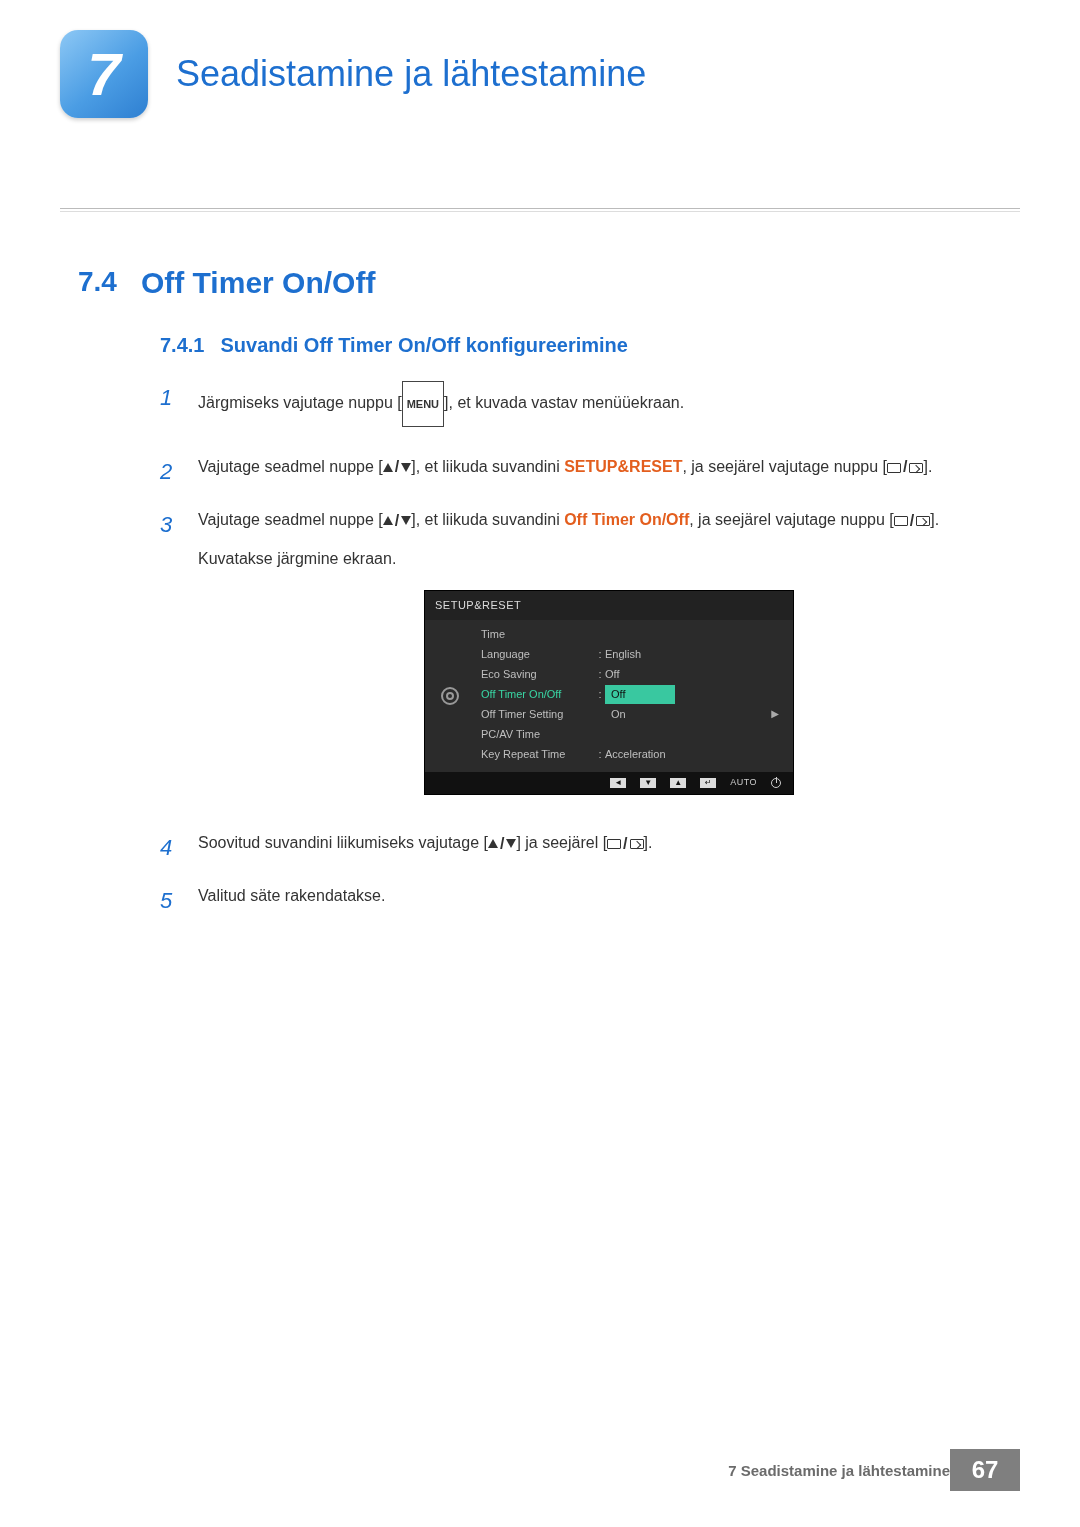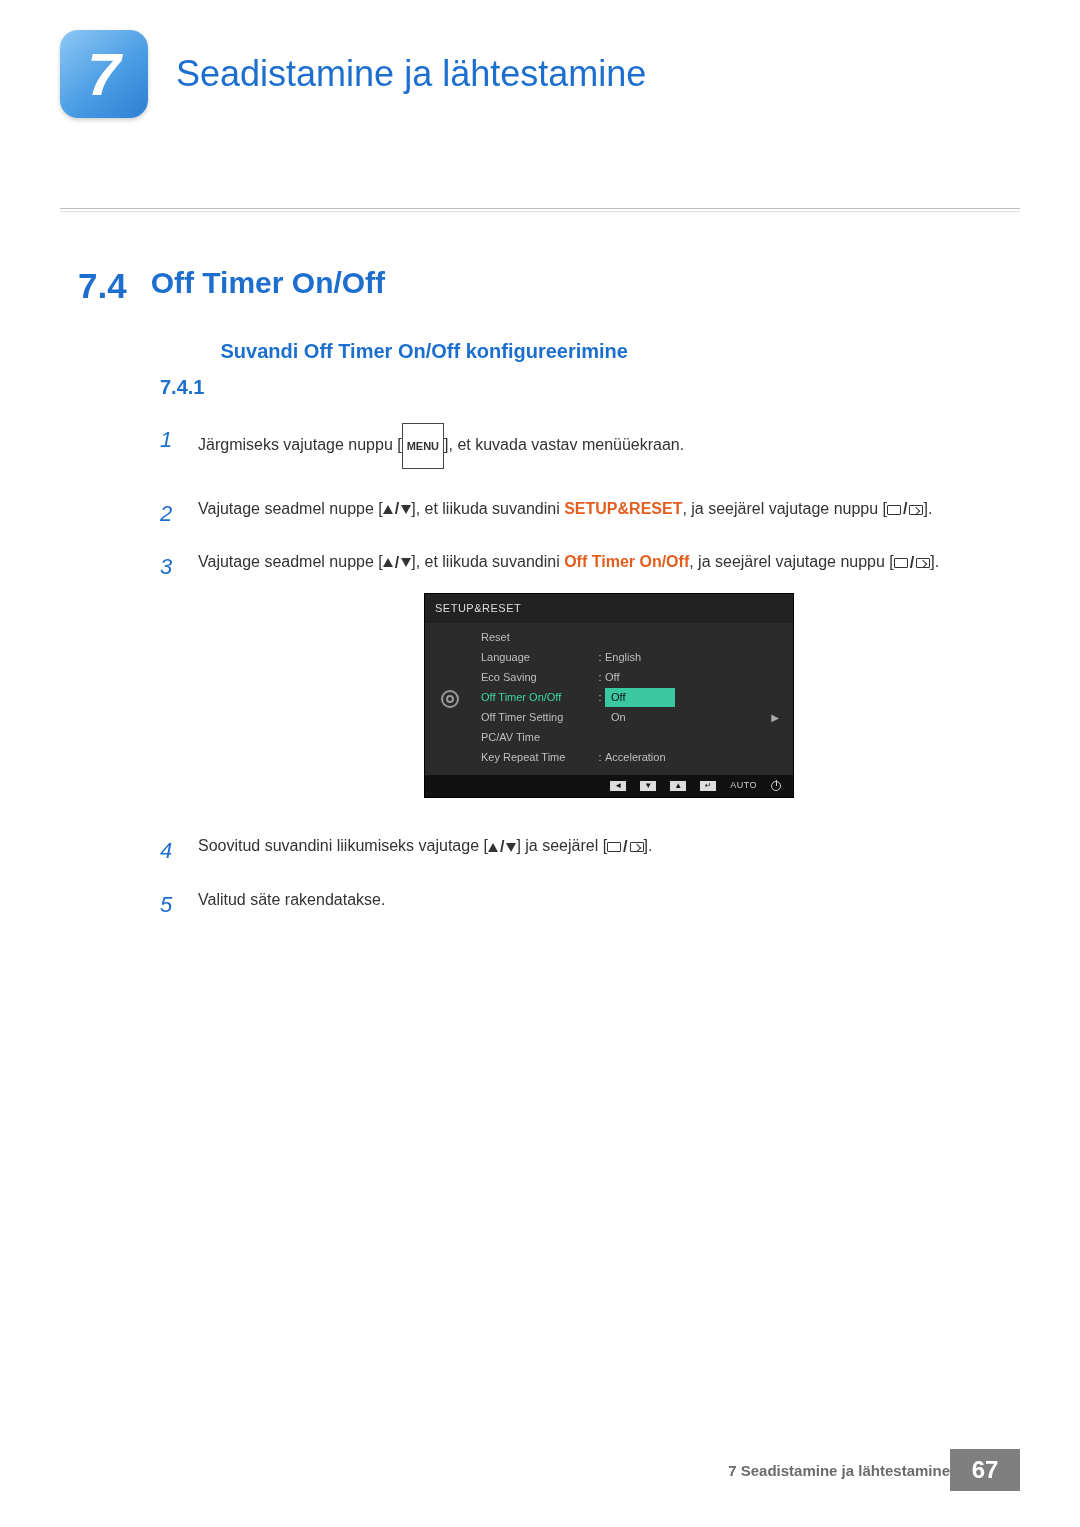--- a/index.html
+++ b/index.html
@@ -18,27 +18,27 @@
   }
   .chapter-badge span { color: #fff; font-size: 60px; font-weight: bold; font-style: italic; }
   .chapter-title { font-size: 36px; color: #1d6fcf; font-weight: 500; }
 
   
   .divider { border: none; border-top: 1px solid #bbb; margin: 0 0 2px 0; }
   .divider.thin { border-top: 1px solid #ddd; }
 
   
   .section-head { display:flex; gap:24px; margin: 0 18px 34px 18px; }
-  .section-num { color:#1d6fcf; font-size:35px; font-weight:bold; }
+  .section-num { color:#1d6fcf; font-size:28px; font-weight:bold; }
   .section-title { color:#1d6fcf; font-size:30px; font-weight:bold; }
 
   .intro-text { font-size:16px; margin: 0 0 34px 100px; line-height:1.5; }
 
   .subsection-head { display:flex; gap:16px; margin:0 0 24px 100px; }
-  .subsection-num { color:#1d6fcf; font-size:20px; font-weight:bold;margin-top:36px; }
+  .subsection-num { color:#1d6fcf; font-size:20px; font-weight:bold; }
   .subsection-title { color:#1d6fcf; font-size:20px; font-weight:bold;text-align:right; }
 
   
   .steps { margin-left: 100px; }
   .step { display:flex; gap:18px; line-height:1.55; margin-bottom:14px; font-size:16px; }
   .step .num { color:#1d6fcf; font-size:22px; font-style:italic; font-weight:500; min-width:20px; }
   .step .body { flex:1; }
   .step .body p { margin-bottom:14px; }
   .inline-label { border:1px solid #444; padding:15px 4px; font-size:11px; font-weight:bold; display:inline-block; vertical-align:middle; line-height:14px; }
   .highlight-orange { color:#e35e1e; font-weight:bold; }
@@ -141,30 +141,31 @@
           <span>Vajutage seadmel nuppe [</span><span class="btn-sym">
               <span class="tri-up"></span>
               <span class="slash">/</span>
               <span class="tri-down"></span>
             </span><span>], et liikuda suvandini </span><span class="highlight-orange">Off Timer On/Off</span><span>, ja seejärel vajutage nuppu [</span><span class="btn-sym">
               <span class="sym-box"></span>
               <span class="slash">/</span>
               <span class="sym-box arrow"></span>
             </span><span>].</span>
         </p>
+        <p>Kuvatakse järgmine ekraan.</p>
 
         <div class="osd">
           <div class="osd-title">SETUP&amp;RESET</div>
           <div class="osd-body">
             <div class="osd-left">
               <div class="gear"></div>
             </div>
             <div class="osd-list">
               <div class="row">
-                  <span class="label">Reset</span>
+                  <span class="label">Time</span>
                 </div>
               <div class="row">
                   <span class="label">Language</span>
                   <span class="colon">:</span>
                   <span class="val">English</span>
                 </div>
               <div class="row">
                   <span class="label">Eco Saving</span>
                   <span class="colon">:</span>
                   <span class="val">Off</span>

